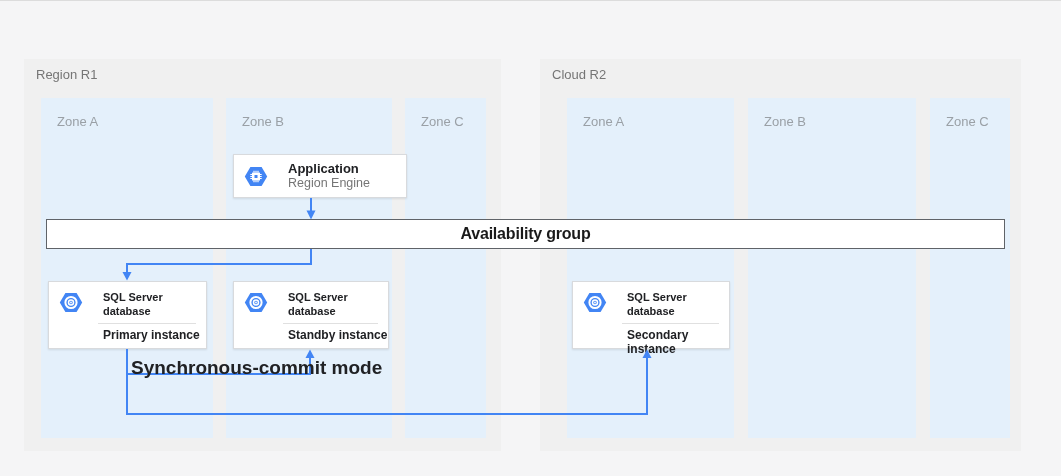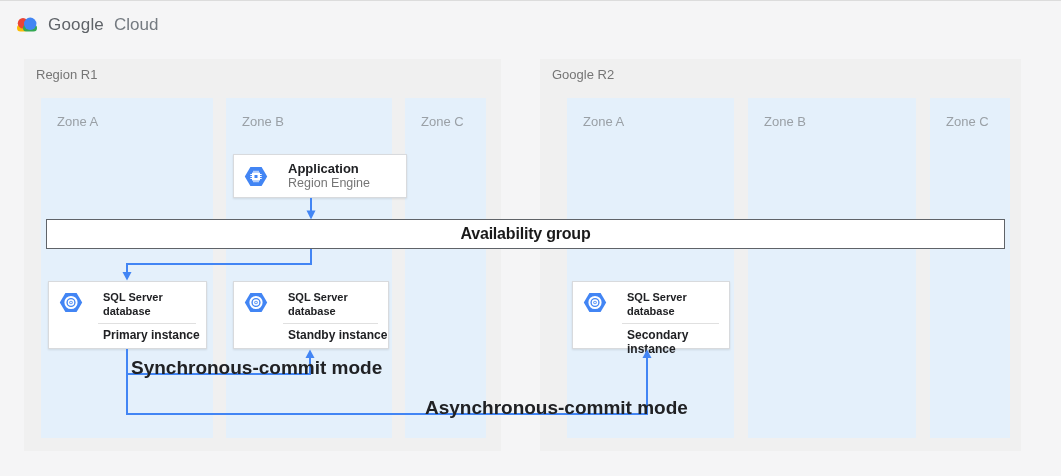--- a/index.html
+++ b/index.html
@@ -77,46 +77,36 @@
   .hex{fill:var(--icon-blue);}
   .glyph-white{fill:#fff;}
   .glyph-hole{fill:var(--icon-blue);}
   .glyph-stroke{fill:none;stroke:#fff;}
 </style>
 </head>
 <body>
 
 <div class="canvas">
 
-  <div class="header">
-    <svg class="logo-svg" viewBox="0 0 26 21">
-      <rect class="logo-yellow" x="3" y="9.5" width="11" height="7" rx="3.5"></rect>
-      <circle class="logo-red" cx="9" cy="8.2" r="5.2"></circle>
-      <rect class="logo-green" x="9" y="9.5" width="14" height="7" rx="3.5"></rect>
-      <circle class="logo-blue" cx="16.2" cy="8.8" r="6.2"></circle>
-    </svg>
-    <span class="brand">Google</span>
-      <span class="product">Cloud</span>
-  </div>
 
   <div class="region region-r1">
     <div class="region-label">Region R1</div>
     <div class="zone r1-a">
       <div class="zone-label">Zone A</div>
     </div>
     <div class="zone r1-b">
       <div class="zone-label">Zone B</div>
     </div>
     <div class="zone r1-c">
       <div class="zone-label">Zone C</div>
     </div>
   </div>
 
   <div class="region region-r2">
-    <div class="region-label">Google R2</div>
+    <div class="region-label">Cloud R2</div>
     <div class="zone r2-a">
       <div class="zone-label">Zone A</div>
     </div>
     <div class="zone r2-b">
       <div class="zone-label">Zone B</div>
     </div>
     <div class="zone r2-c">
       <div class="zone-label">Zone C</div>
     </div>
   </div>
@@ -188,15 +178,14 @@
     <polygon class="head" points="311,218.5 306.5,209.5 315.5,209.5"></polygon>
     <path class="wire" d="M311 248 V 263 H 127 V 271"></path>
     <polygon class="head" points="127,279.5 122.5,271 131.5,271"></polygon>
     <path class="wire" d="M127 348 V 373 H 310 V 357"></path>
     <polygon class="head" points="310,348.5 305.5,357 314.5,357"></polygon>
     <path class="wire" d="M127 373 V 413 H 647 V 357"></path>
     <polygon class="head" points="647,348.5 642.5,357 651.5,357"></polygon>
   </svg>
 
   <div class="wire-label sync-label">Synchronous-commit mode</div>
-  <div class="wire-label async-label">Asynchronous-commit mode</div>
 
 </div>
 
 </body></html>

